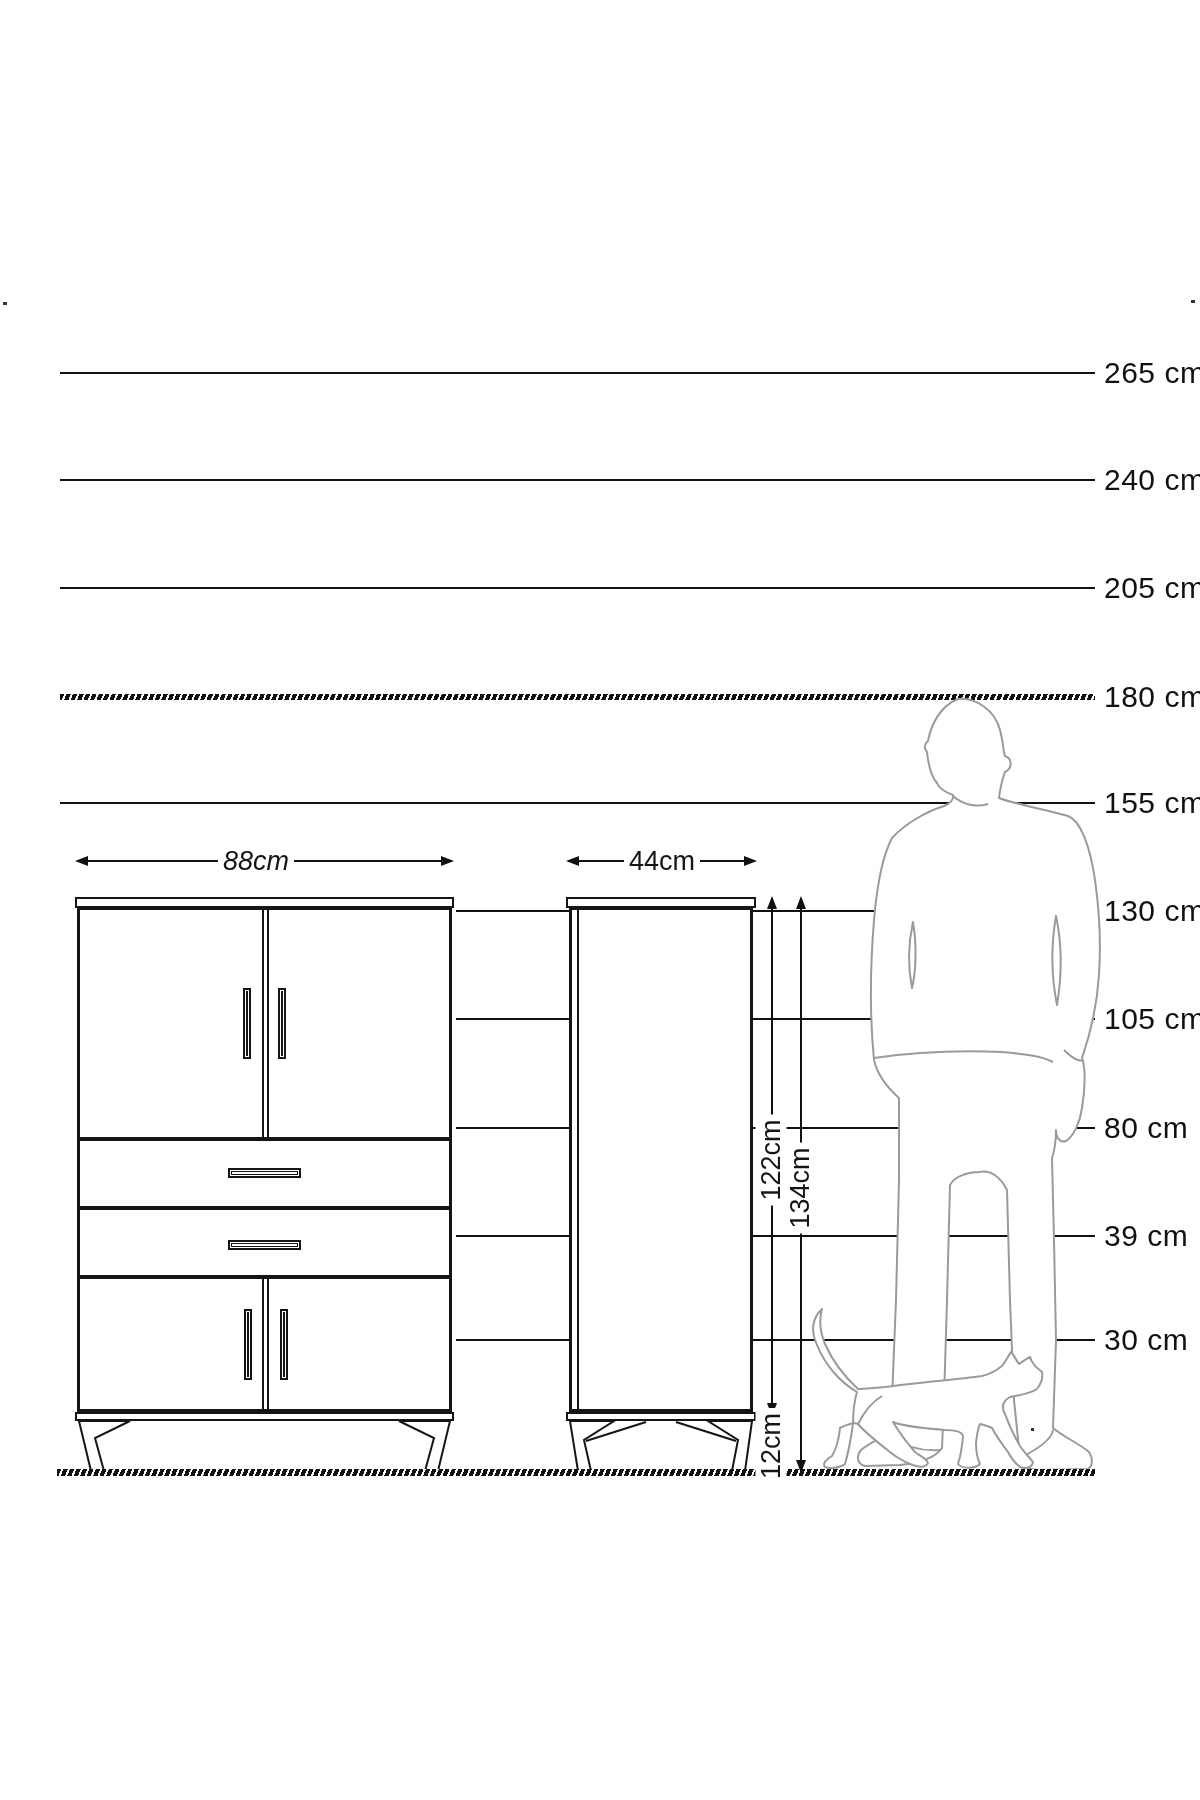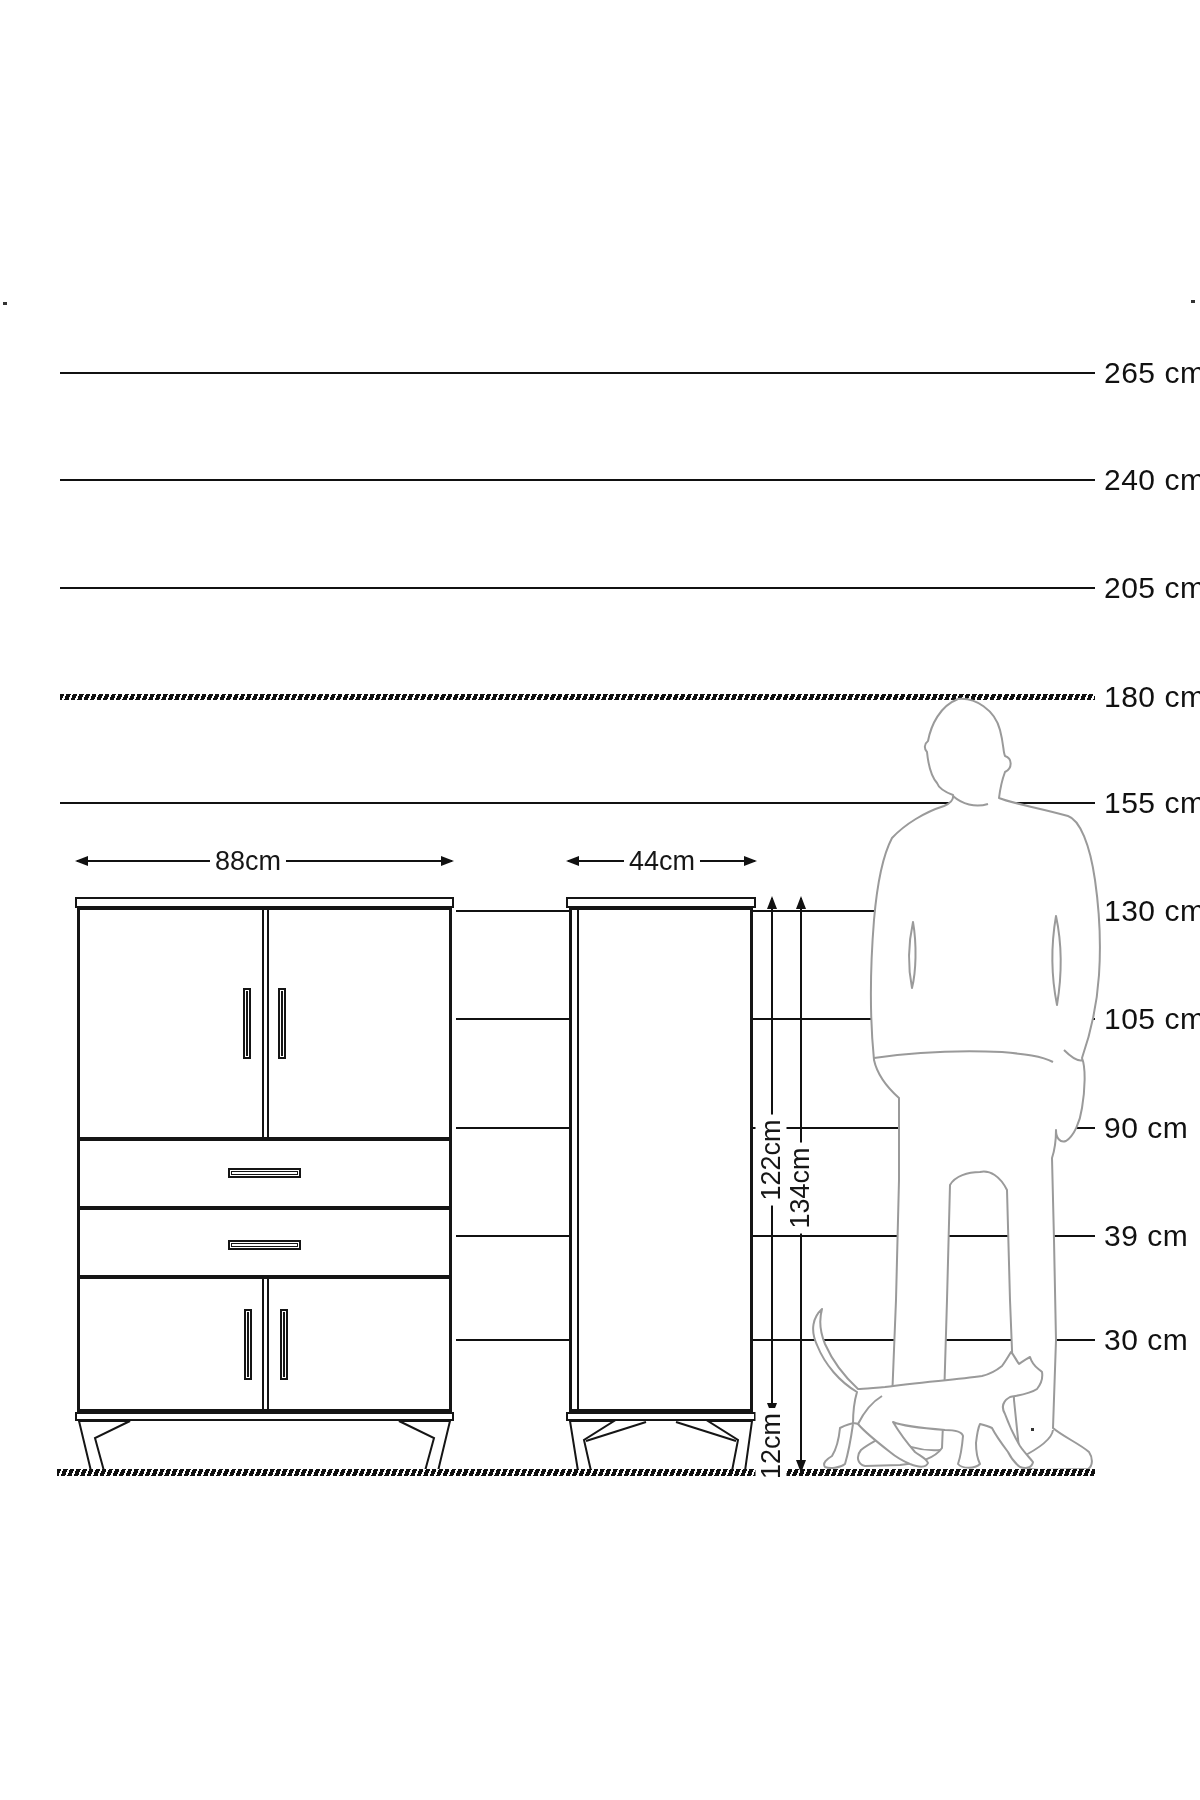--- a/index.html
+++ b/index.html
@@ -201,25 +201,25 @@
   </svg>
 
   <div class="layer z6">
     <div class="slabel" style="top:354px;">265 cm</div>
     <div class="slabel" style="top:461px;">240 cm</div>
     <div class="slabel" style="top:569px;">205 cm</div>
     <div class="slabel" style="top:678px;">180 cm</div>
     <div class="slabel" style="top:784px;">155 cm</div>
     <div class="slabel" style="top:892px;">130 cm</div>
     <div class="slabel" style="top:1000px;">105 cm</div>
-    <div class="slabel" style="top:1109px;">90 cm</div>
+    <div class="slabel" style="top:1109px;">80 cm</div>
     <div class="slabel" style="top:1217px;">39 cm</div>
     <div class="slabel" style="top:1321px;text-align:right;">30 cm</div>
 
-    <div class="dimlabel" style="left:248px;top:861px;">88cm</div>
+    <div class="dimlabel" style="left:256px;top:861px;font-style:italic;">88cm</div>
     <div class="dimlabel" style="left:662px;top:861px;">44cm</div>
     <div class="dimlabel vert" style="left:771px;top:1160px;">122cm</div>
     <div class="dimlabel vert" style="left:800px;top:1188px;">134cm</div>
     <div class="dimlabel vert" style="left:771px;top:1446px;">12cm</div>
 
     <div class="speck" style="left:3px;top:302px;"></div>
     <div class="speck" style="left:1191px;top:300px;"></div>
     <div class="speck" style="left:1031px;top:1428px;width:3px;"></div>
   </div>
 

